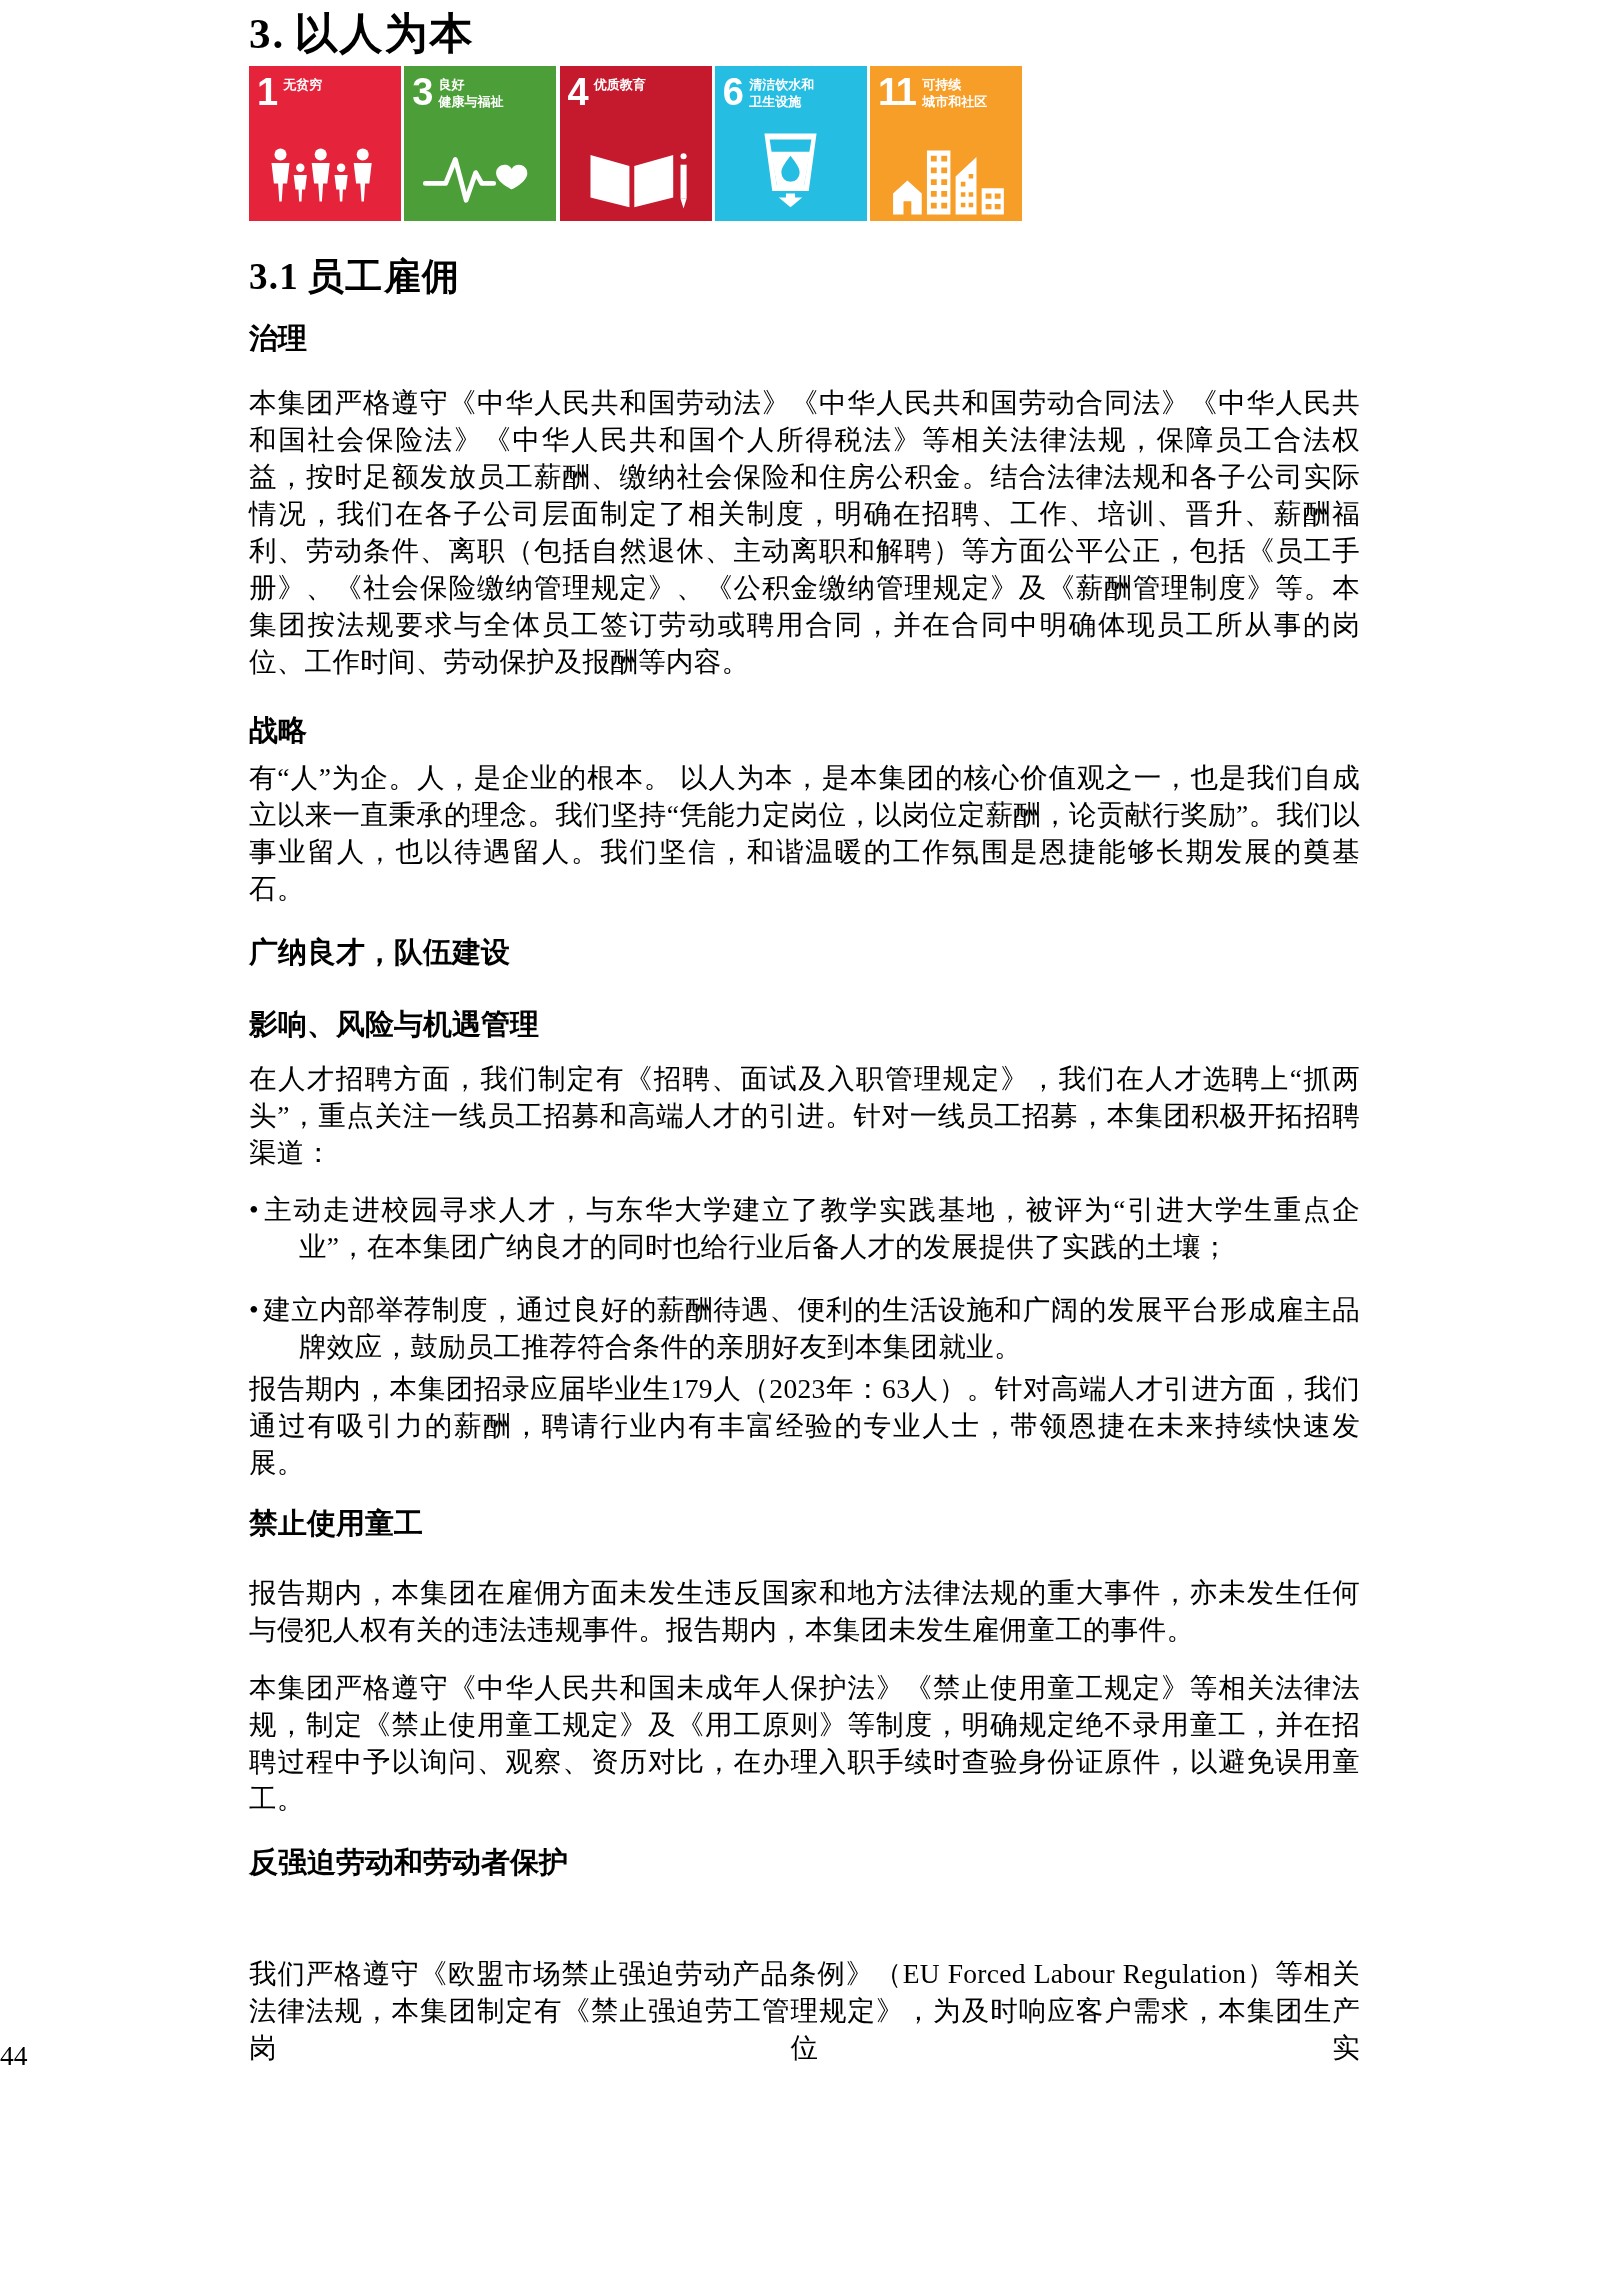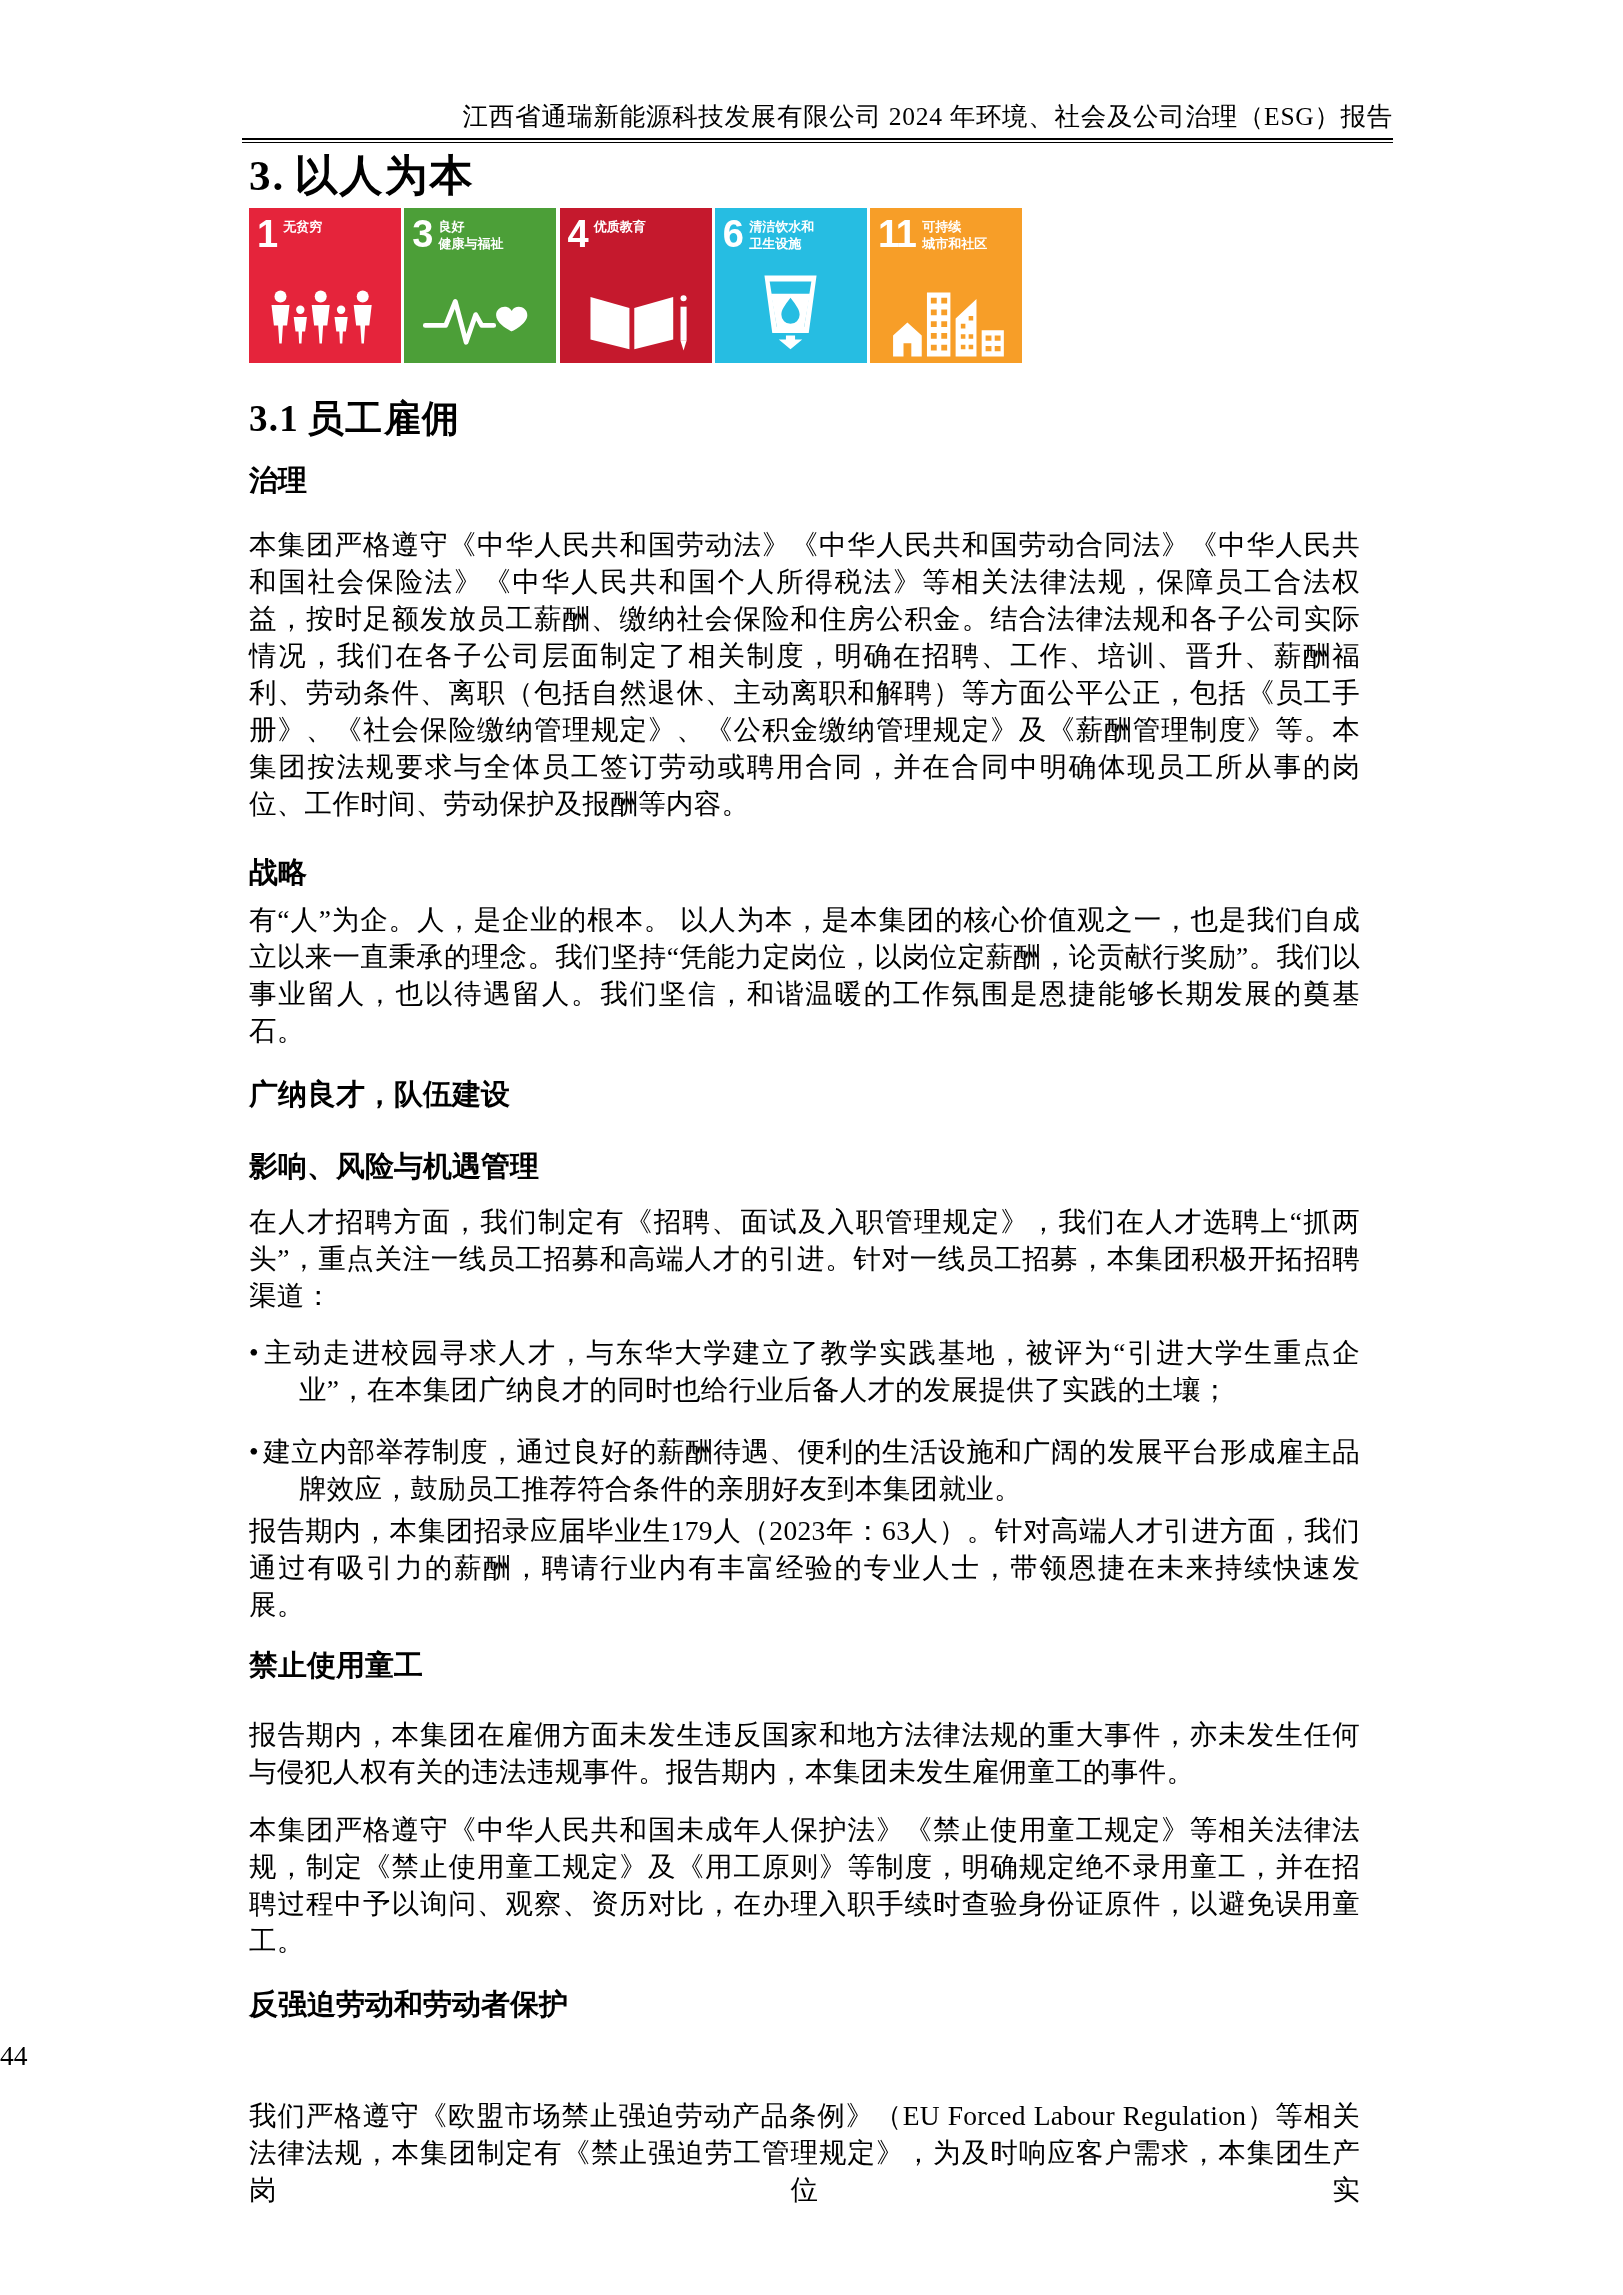--- a/index.html
+++ b/index.html
@@ -83,27 +83,20 @@
   .page-number{
     position:absolute;left:0;top:2040px;width:1571px;
     text-align:left;font-size:27.5px;
   }
 </style>
 </head>
 <body>
 
 <div class="page">
 
-  <div class="header-zone">
-    <div class="running-header">江西省通瑞新能源科技发展有限公司 2024 年环境、社会及公司治理（ESG）报告</div>
-    <div class="header-rule">
-      <div class="thick"></div>
-      <div class="thin"></div>
-    </div>
-  </div>
 
   <div class="content">
 
     <h1 class="section-title">
       <span class="num">3.</span><span>以人为本</span>
     </h1>
 
     <div class="sdg-row">
 
       <div class="sdg-tile" style="background-color: rgb(229, 36, 59);">

